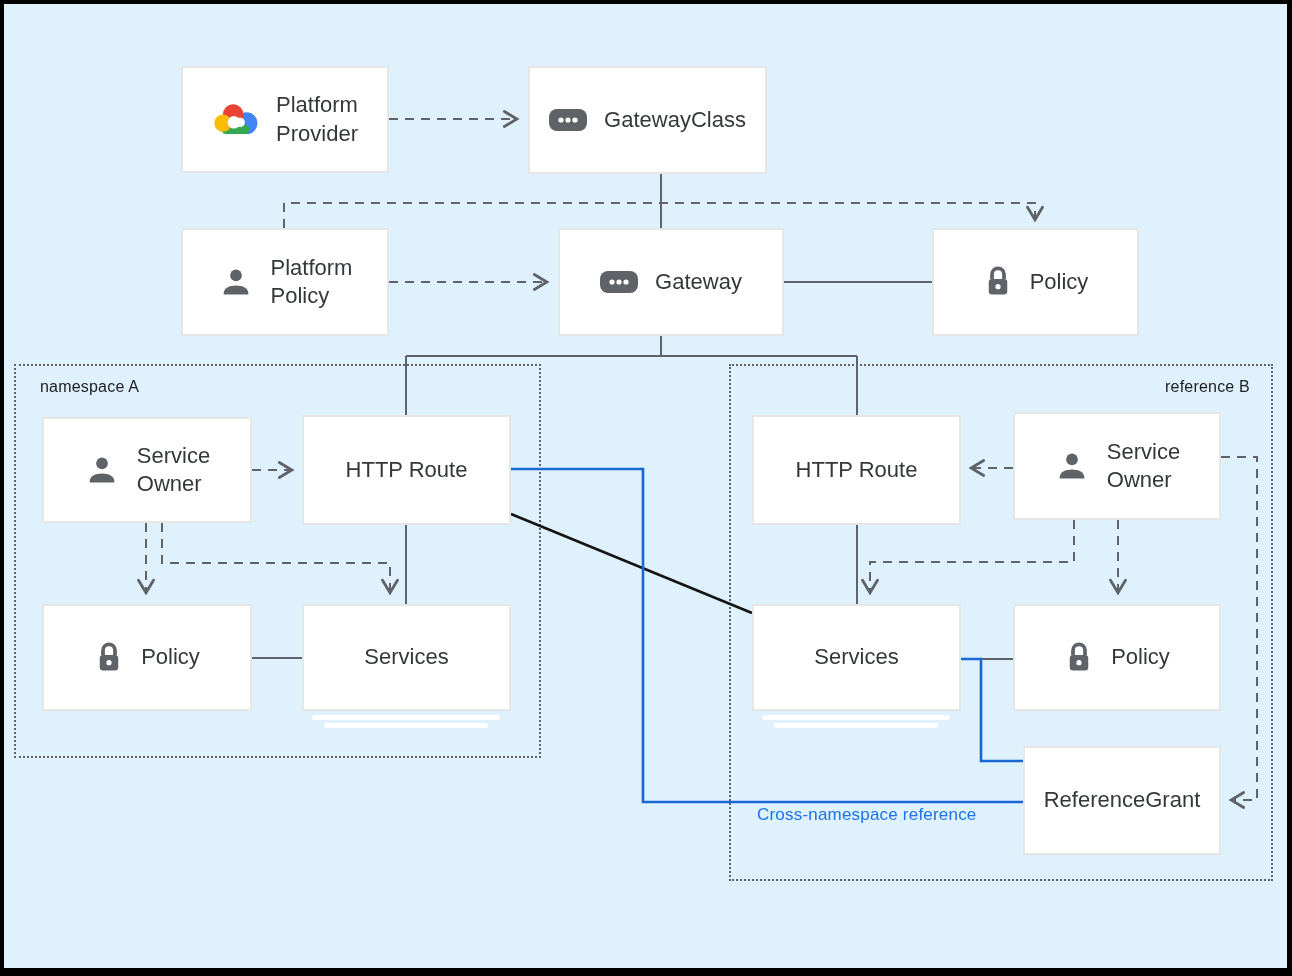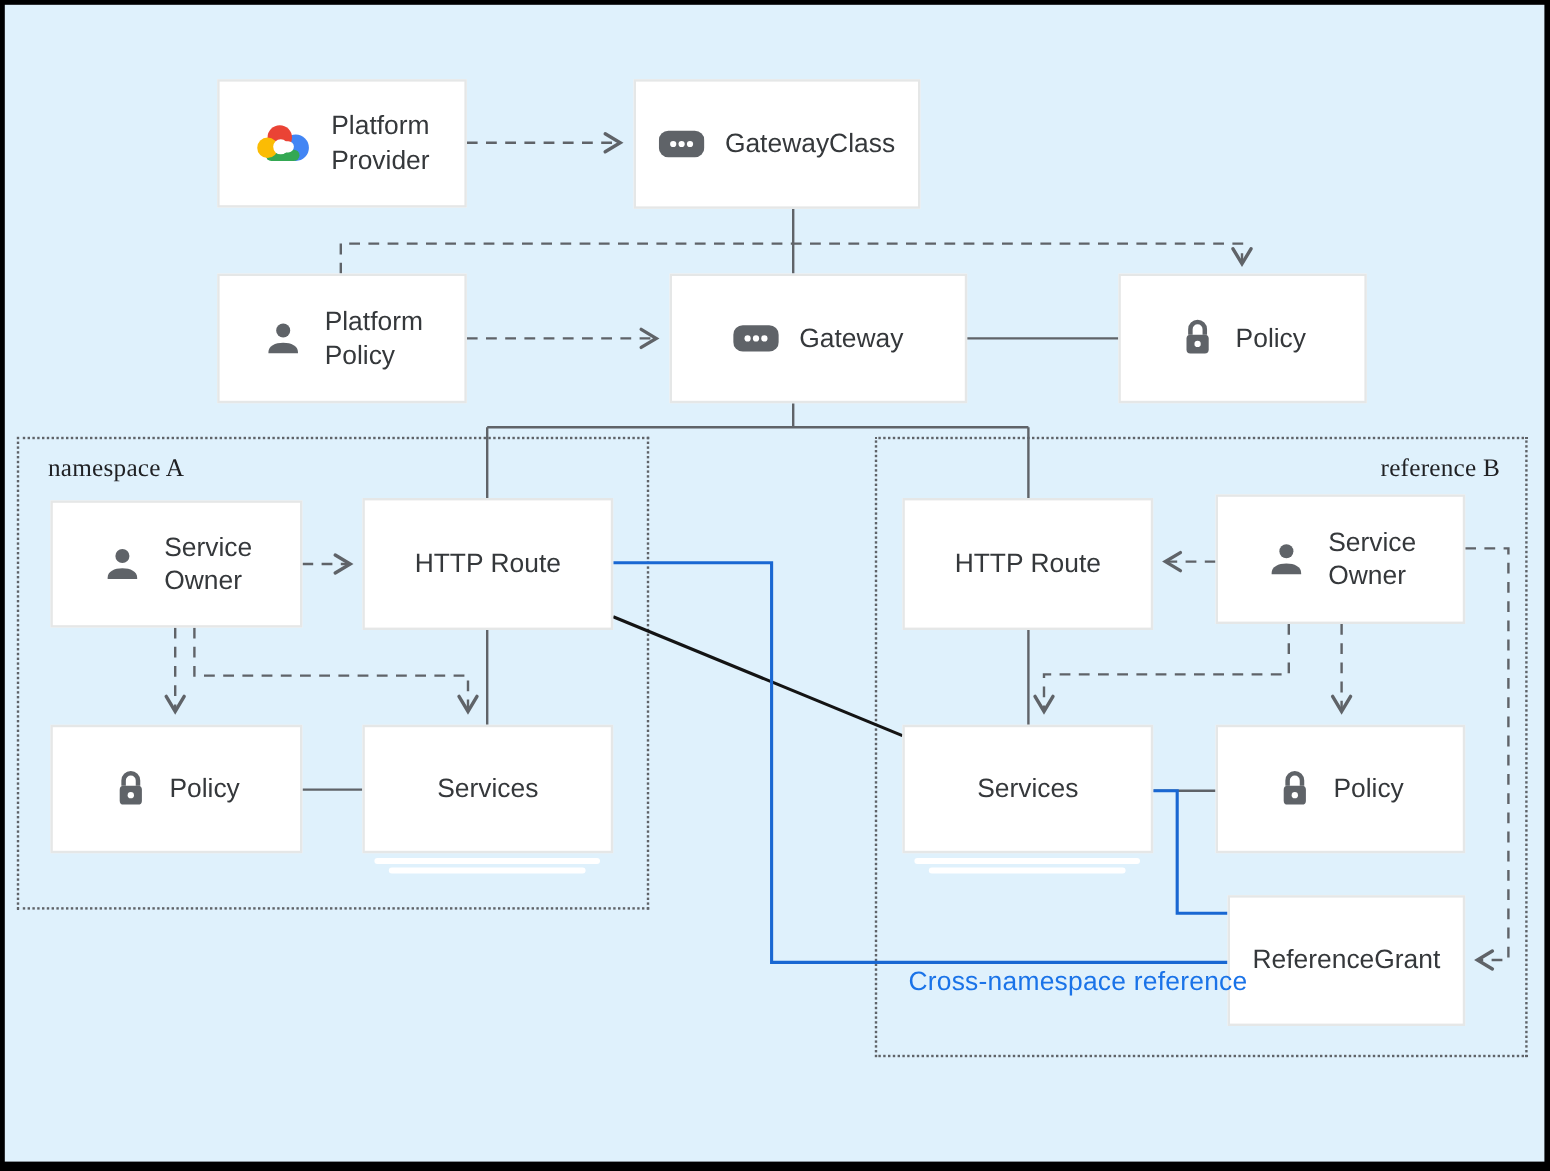--- a/index.html
+++ b/index.html
@@ -9,38 +9,38 @@
     font-family:"Liberation Sans", sans-serif;
     -webkit-font-smoothing:antialiased;
   }
   #bg{position:absolute;left:4px;top:4px;width:1283px;height:964px;background:#dff1fc;}
   #layer{position:absolute;left:0;top:0;width:1292px;height:976px;}
 
   .ns{
     position:absolute;border:2px dotted #5f6368;z-index:1;box-sizing:border-box;
   }
   .ns-label{
-    position:absolute;font-size:21px;color:#202124;letter-spacing:.2px;font-family:Liberation Serif, serif;
+    position:absolute;font-size:16px;color:#202124;letter-spacing:.2px;
   }
 
   #edges{position:absolute;left:0;top:0;z-index:2;}
 
   .node{
     position:absolute;z-index:3;background:#fff;border:2px solid #e5e7e7;
     box-sizing:border-box;display:flex;align-items:center;justify-content:center;
     gap:17px;color:#35383b;font-size:22px;line-height:1.28;
   }
   .node .txt{white-space:nowrap;}
   .node .txt2 span{display:block;}
   .icon{flex:0 0 auto;display:block;}
 
   .stackbar{position:absolute;z-index:3;height:5px;background:#ffffff;border-radius:3px;}
 
   .blue-label{
-    position:absolute;z-index:4;font-size:22px;color:#1a73e8;letter-spacing:.2px;
+    position:absolute;z-index:4;font-size:17px;color:#1a73e8;letter-spacing:.2px;
   }
 </style>
 </head>
 <body>
 
 <div id="stage">
   <div id="bg"></div>
   <div id="layer">
 
     <div class="ns" style="left:14px;top:364px;width:527px;height:394px;">
@@ -111,21 +111,21 @@
       <svg class="icon" width="36" height="36" viewBox="0 0 24 24">
         <circle cx="12" cy="7.6" r="3.9" fill="#5f6368"></circle>
         <path d="M3.8 19.6c0-3.4 3.7-5.2 8.2-5.2s8.2 1.8 8.2 5.2v.7H3.8z" fill="#5f6368"></path>
       </svg>
       <div class="txt txt2">
         <span>Platform</span>
         <span>Policy</span>
       </div>
     </div>
 
-    <div class="node" style="left:558px;top:228px;width:248px;height:108px;">
+    <div class="node" style="left:558px;top:228px;width:226px;height:108px;">
       <svg class="icon" width="38" height="24" viewBox="0 0 38 24">
         <rect x="0" y="1" width="38" height="22" rx="8" fill="#5f6368"></rect>
         <circle cx="12" cy="12" r="2.6" fill="#fff"></circle>
           <circle cx="19" cy="12" r="2.6" fill="#fff"></circle>
           <circle cx="26" cy="12" r="2.6" fill="#fff"></circle>
       </svg>
       <div class="txt">Gateway</div>
     </div>
 
     <div class="node" style="left:932px;top:228px;width:207px;height:108px;">

